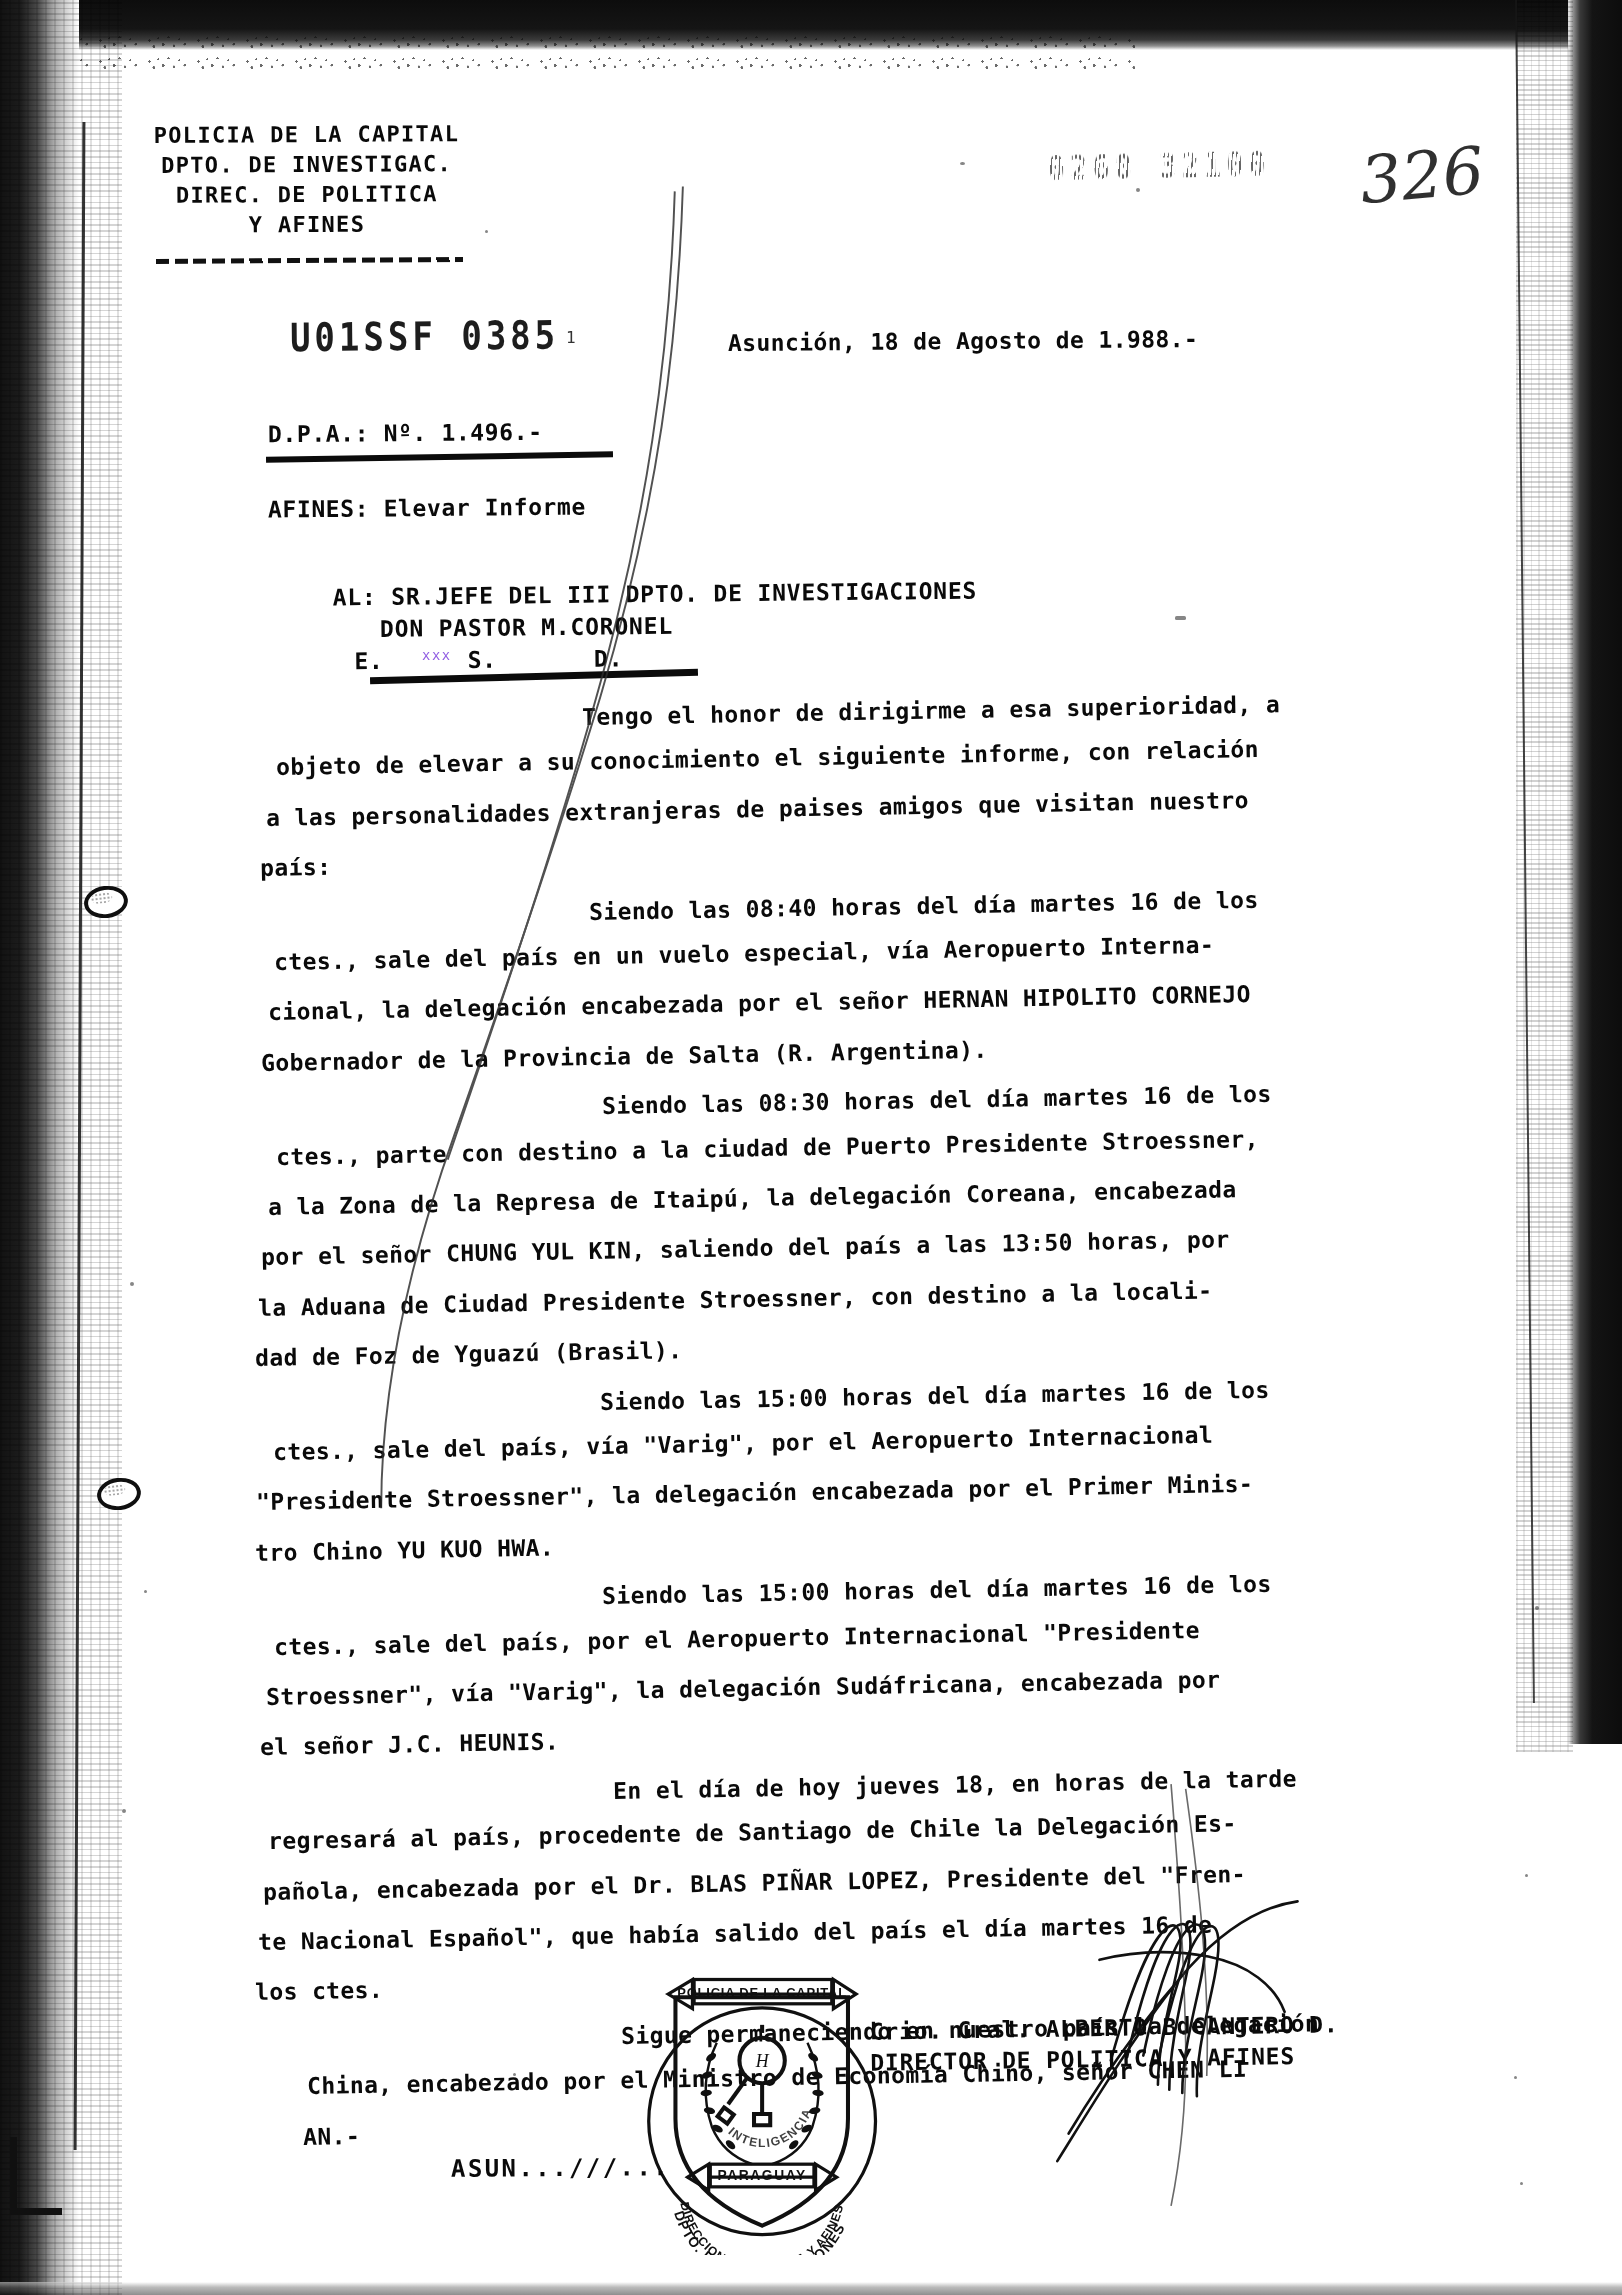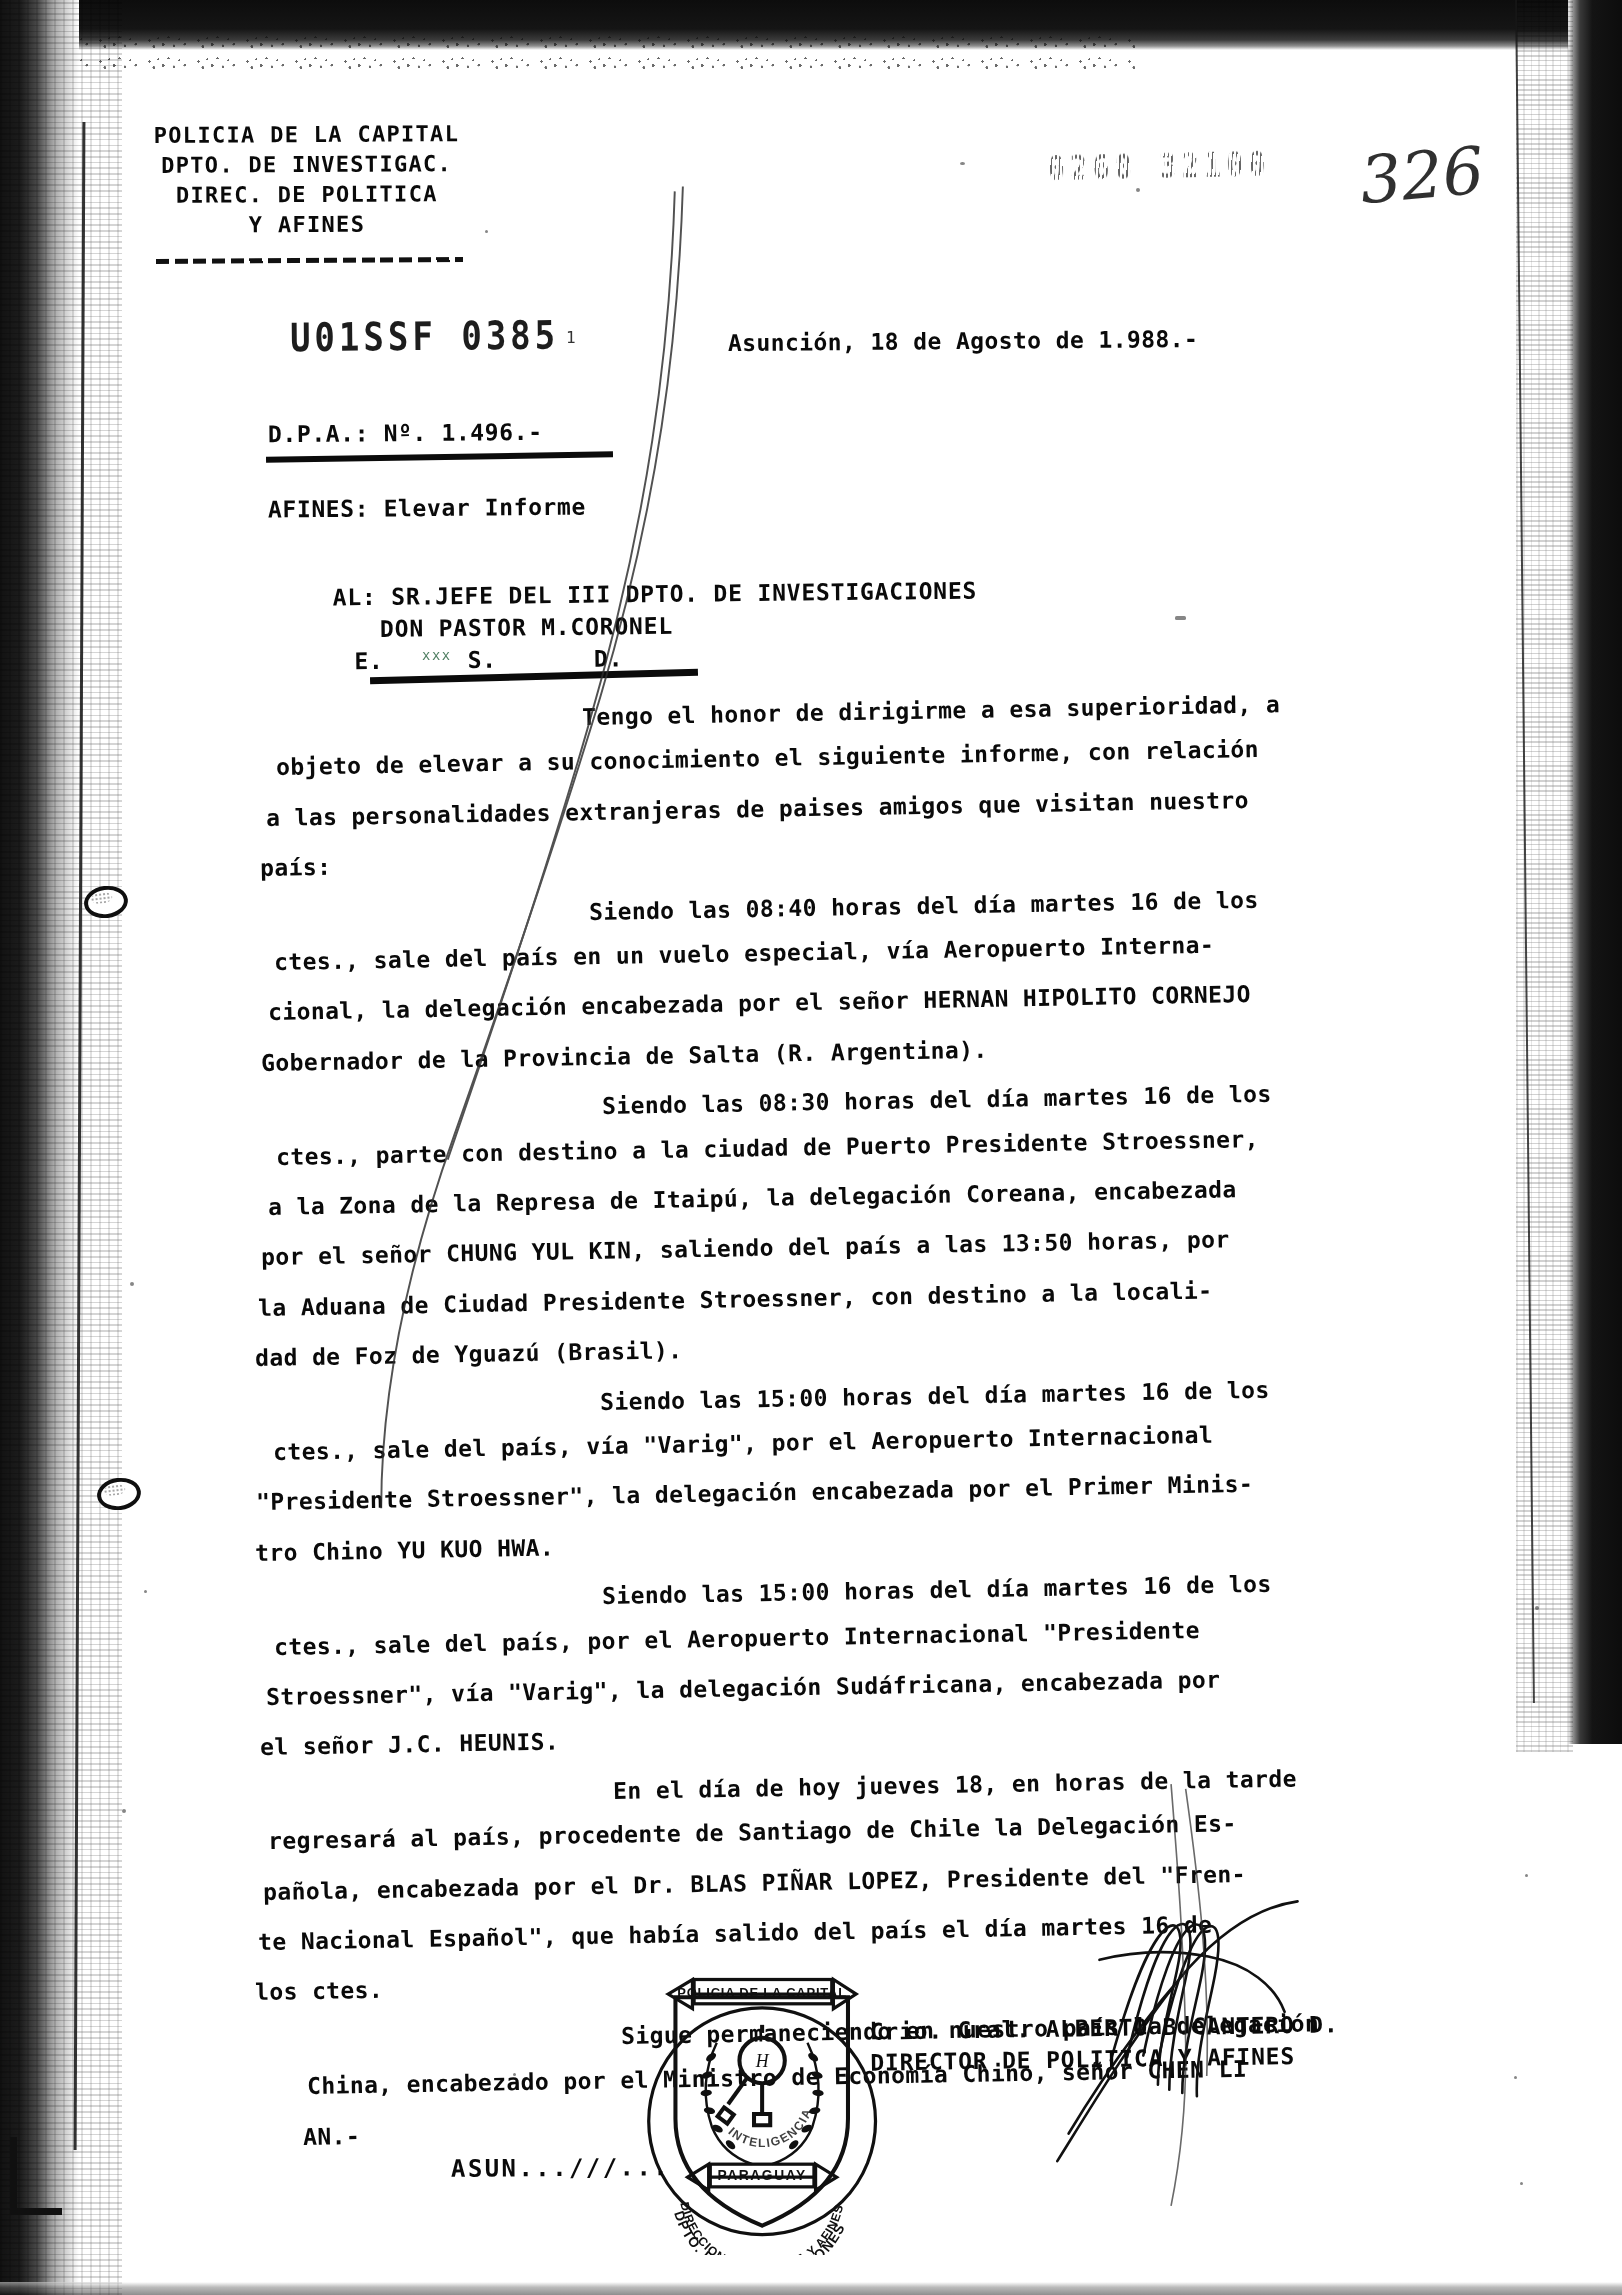--- a/index.html
+++ b/index.html
@@ -189,21 +189,21 @@
   .addr .esd { display: block; padding-left: 21px; letter-spacing: 0.8px; }
   .addr .esd .gap1 { padding-left: 84px; }
   .addr .esd .gap2 { padding-left: 97px; }
   .addr-rule {
     position: absolute; left: 370px; top: 673px;
     width: 328px; height: 7.3px; background: #0b0b0b;
     transform: rotate(-1.5deg);
   }
   .addr-smudge {
     position: absolute; left: 422px; top: 647px;
-    font-size: 13.8px; color: #14532d; letter-spacing: 1.6px; opacity: .75;
+    font-size: 13.8px; color: #6d28d9; letter-spacing: 1.6px; opacity: .75;
   }
 
   
   .body {
     position: absolute;
     left: 0; top: 0;
     width: 1622px; height: 2295px;
   }
   .bl {
     position: absolute;

